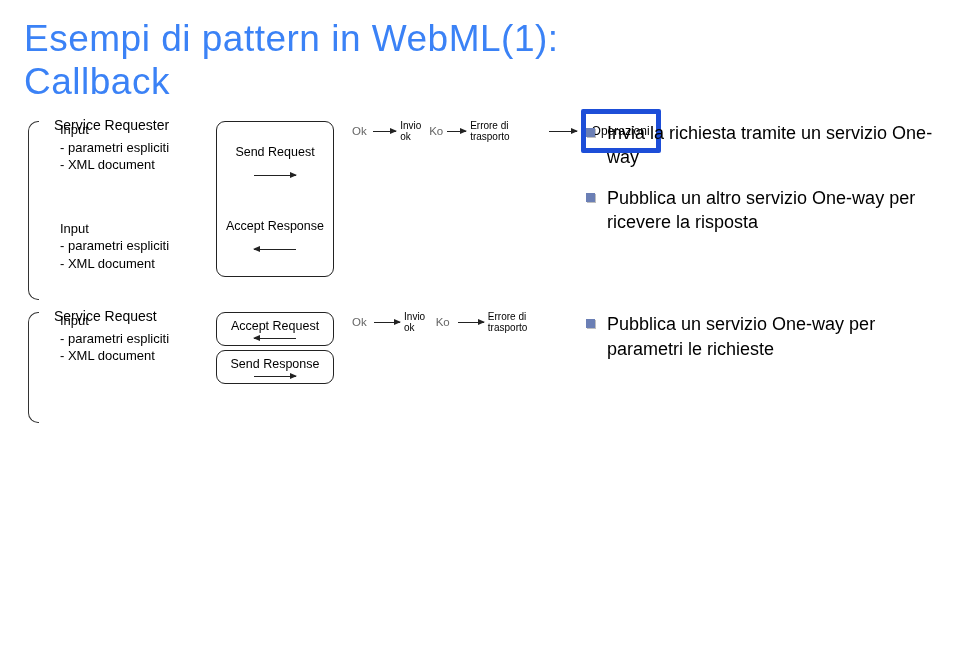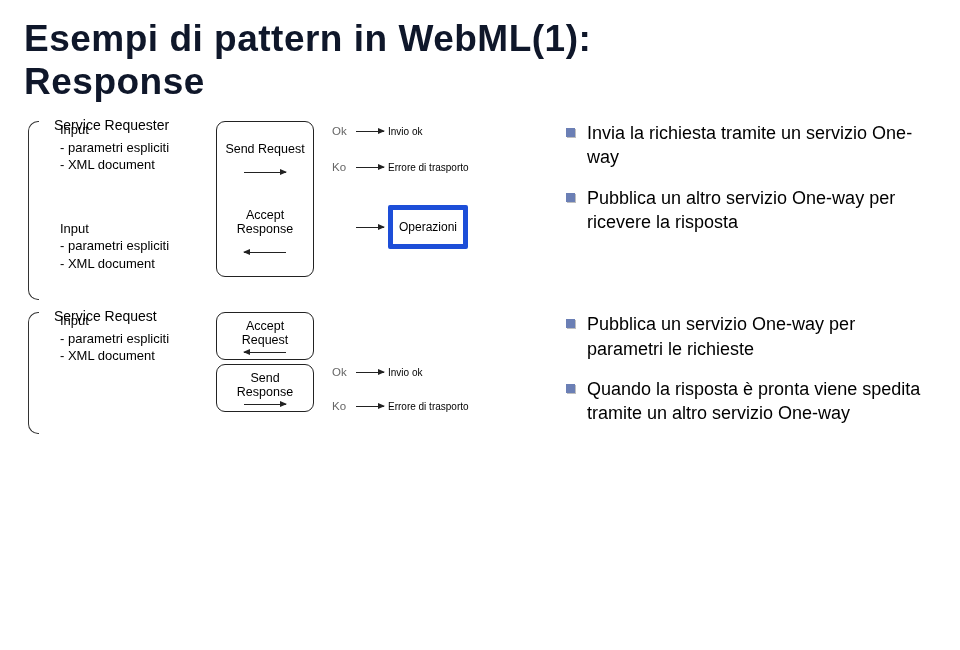--- a/index.html
+++ b/index.html
@@ -6,23 +6,23 @@
   body {
     font-family: Arial, Helvetica, sans-serif;
     width: 960px;
     height: 650px;
     background: #fff;
     position: relative;
     padding: 18px 24px 0 24px;
     overflow: hidden;
   }
   .title {
-    color: #0f172a;
+    color: #3b82f6;
     font-size: 37px;
-    font-weight: 700;
+    font-weight: 400;
     line-height: 1.15;
     margin-bottom: 18px;
     letter-spacing: 0.5px;
   }
   .section {
     display: flex;
     align-items: flex-start;
     gap: 18px;
     margin-bottom: 20px;
     position: relative;
@@ -48,21 +48,21 @@
   .left-col {
     width: 138px;
     flex-shrink: 0;
     font-size: 13px;
     line-height: 1.35;
   }
   .left-col .label-group { margin-bottom: 20px; }
   .opbox-wrap { display:flex; flex-direction:column; gap:4px;}
   
   .opbox {
-    width: 98px;
+    width: 118px;
     flex-shrink: 0;
     border: 1px solid #222;
     border-radius: 9px;
     padding: 6px 8px;
     font-size: 12px;
     text-align: center;
     display:flex;
     flex-direction:column;
     align-items:center;
     gap:5px;
@@ -90,21 +90,21 @@
     border-right:7px solid #222;
     border-top:3.5px solid transparent;
     border-bottom:3.5px solid transparent;
   }
   
   .midcol {
     width: 210px;
     flex-shrink:0;
     font-size: 12.5px;
     display:flex;
-    flex-direction:column;
+    flex-direction:row;
   }
   .midrow {
     display:flex;
     align-items:center;
     gap:4px;
     height: 20px;
   }
   .tag {
     color:#666;
     font-size:11.5px;
@@ -135,21 +135,21 @@
     border:5px solid #1d4ed8; padding:10px 6px; font-size:12px;
     border-radius:2px;
   }
   .section-label { font-size:14px; position:absolute; left:30px; top:-4px; }
 </style>
 </head>
 <body>
 
 <div class="title">
   <span>Esempi di pattern in WebML(1):</span><br>
-  <span>Response</span>
+  <span>Callback</span>
 </div>
 
 <div style="position:relative; margin-top:6px;">
   <div class="section-label">Service Requester</div>
 </div>
 
 <div class="section" style="margin-top:12px;">
   <div class="bracket"></div>
 
   <div class="left-col">
@@ -252,18 +252,14 @@
       <span class="arrow right" style="width:28px;"></span>
       <span class="linklabel">Errore di trasporto</span>
     </div>
   </div>
 
   <div class="bullets">
     <div class="bi">
       <span class="sq"></span>
       <span>Pubblica un servizio One-way per parametri le richieste</span>
     </div>
-    <div class="bi">
-      <span class="sq"></span>
-      <span>Quando la risposta è pronta viene spedita tramite un altro servizio One-way</span>
-    </div>
   </div>
 </div>
 
 </body></html>

